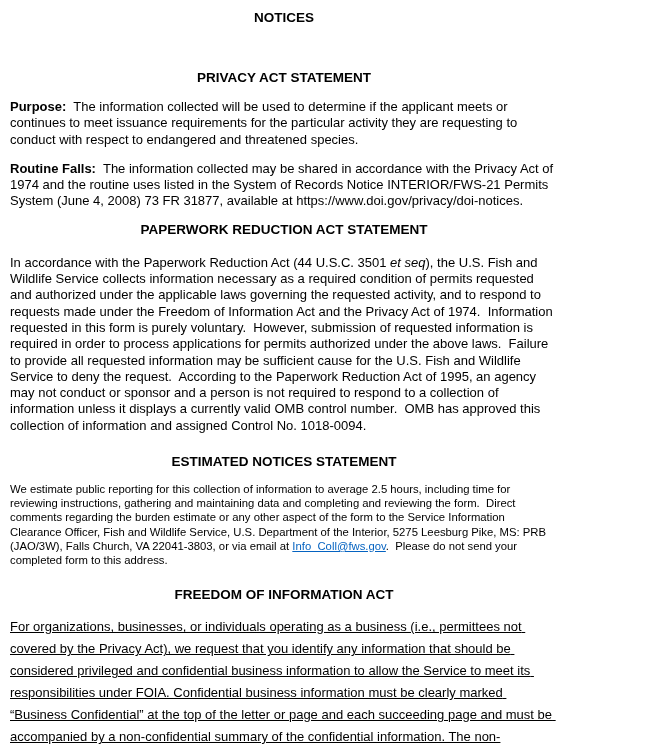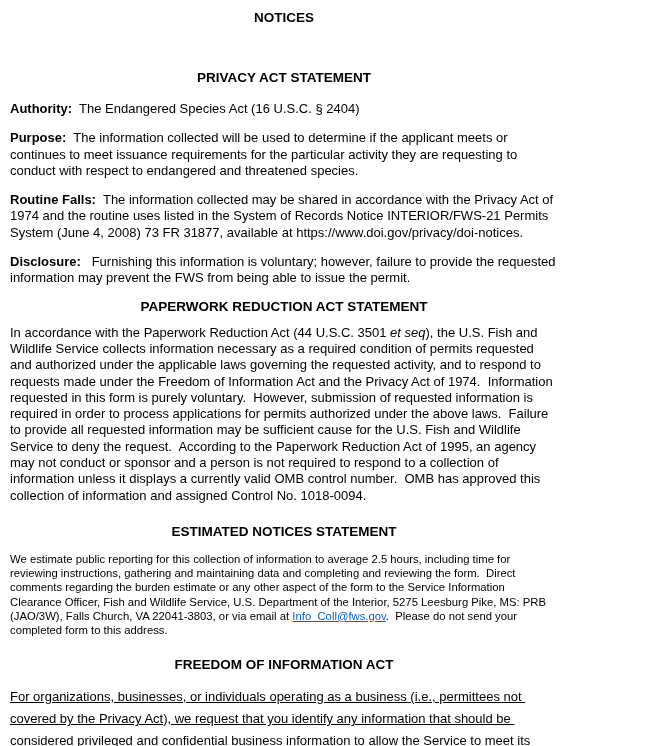--- a/index.html
+++ b/index.html
@@ -31,21 +31,21 @@
   .mt-xl { margin-top: 44px; }
   .mt-lg { margin-top: 20px; }
   .mt-md { margin-top: 12px; }
   .para {
     font-size: 13px;
     line-height: 16.3px;
     margin-top: 13px;
     white-space: pre-wrap;
   }
   .para.first-after-heading { margin-top: 15px; }
-  .para.tight { margin-top: 10px; }
+  .para.tight { margin-top: 17px; }
   .para.small {
     font-size: 11.3px;
     line-height: 14.2px;
     margin-top: 12px;
   }
   .para.foia-body { line-height: 22px; text-decoration: underline; }
   .lead { font-weight: bold; }
   em { font-style: italic; }
   .link {
     color: #0563c1;
@@ -55,24 +55,22 @@
 </style>
 </head>
 <body>
 
 <div class="page">
 
   <div class="doc-title">NOTICES</div>
 
   <section>
     <div class="section-heading mt-xl">PRIVACY ACT STATEMENT</div>
-    <p class="para first-after-heading"><span class="lead">Authority:</span><span>  The Endangered Species Act (16 U.S.C. § 2404)</span></p>
     <p class="para"><span class="lead">Purpose:</span><span>  The information collected will be used to determine if the applicant meets or continues to meet issuance requirements for the particular activity they are requesting to conduct with respect to endangered and threatened species.</span></p>
     <p class="para"><span class="lead">Routine Falls:</span><span>  The information collected may be shared in accordance with the Privacy Act of 1974 and the routine uses listed in the System of Records Notice INTERIOR/FWS-21 Permits System (June 4, 2008) 73 FR 31877, available at https://www.doi.gov/privacy/doi-notices.</span></p>
-    <p class="para"><span class="lead">Disclosure:</span><span>   Furnishing this information is voluntary; however, failure to provide the requested information may prevent the FWS from being able to issue the permit.</span></p>
   </section>
 
   <section>
     <div class="section-heading mt-md">PAPERWORK REDUCTION ACT STATEMENT</div>
     <p class="para tight"><span>In accordance with the Paperwork Reduction Act (44 U.S.C. 3501 </span><em>et seq</em><span>), the U.S. Fish and Wildlife Service collects information necessary as a required condition of permits requested and authorized under the applicable laws governing the requested activity, and to respond to requests made under the Freedom of Information Act and the Privacy Act of 1974.  Information requested in this form is purely voluntary.  However, submission of requested information is required in order to process applications for permits authorized under the above laws.  Failure to provide all requested information may be sufficient cause for the U.S. Fish and Wildlife Service to deny the request.  According to the Paperwork Reduction Act of 1995, an agency may not conduct or sponsor and a person is not required to respond to a collection of information unless it displays a currently valid OMB control number.  OMB has approved this collection of information and assigned Control No. 1018-0094.</span></p>
   </section>
 
   <section>
     <div class="section-heading mt-lg">ESTIMATED NOTICES STATEMENT</div>
     <p class="para small"><span>We estimate public reporting for this collection of information to average 2.5 hours, including time for reviewing instructions, gathering and maintaining data and completing and reviewing the form.  Direct comments regarding the burden estimate or any other aspect of the form to the Service Information Clearance Officer, Fish and Wildlife Service, U.S. Department of the Interior, 5275 Leesburg Pike, MS: PRB (JAO/3W), Falls Church, VA 22041-3803, or via email at </span><a href="#" class="link">Info_Coll@fws.gov</a><span>.  Please do not send your completed form to this address.</span></p>

